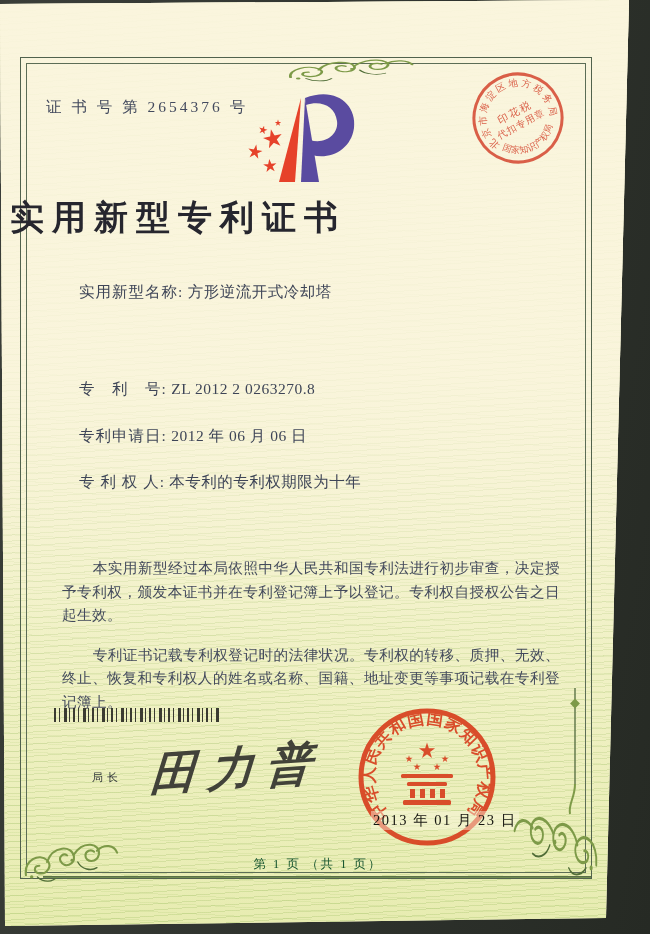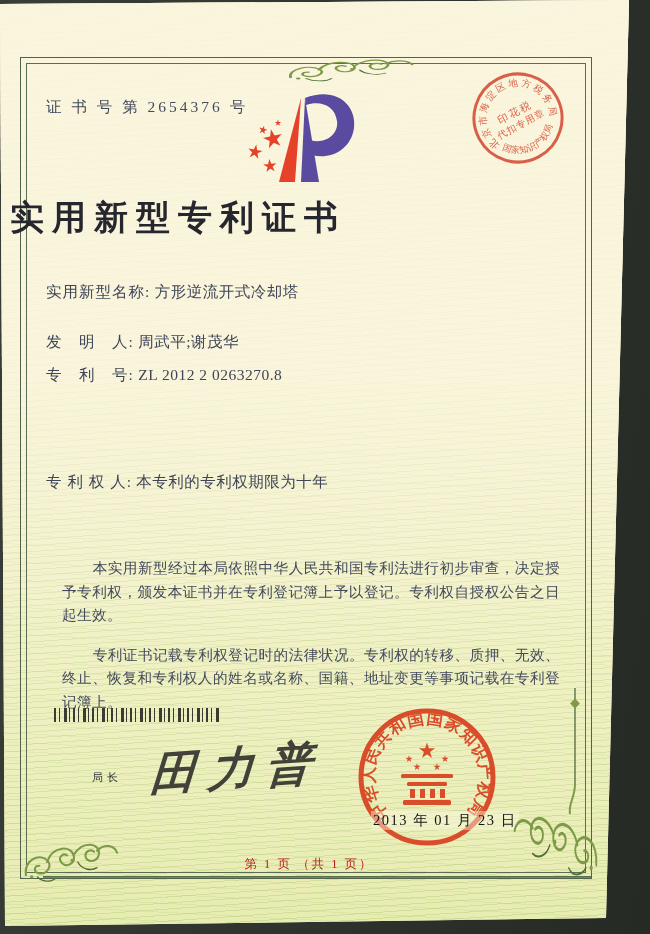--- a/index.html
+++ b/index.html
@@ -17,36 +17,36 @@
     background:linear-gradient(180deg,rgba(250,245,221,0.95) 0%,rgba(250,245,221,0.85) 40%,rgba(250,245,221,0.25) 68%,rgba(250,245,221,0) 100%);}
   .frame{position:absolute;left:20px;top:57px;width:570px;height:820px;
          border:1.5px solid #51624d;}
   .frame-inner{position:absolute;inset:5px;border:1px solid #5c6d56;}
   .cert-number{position:absolute;left:46px;top:97px;font-size:15.5px;color:#434a5e;
                letter-spacing:3px;white-space:nowrap;}
   .cert-title{position:absolute;left:10px;width:616px;top:195px;text-align:left;
               font-size:34px;font-weight:700;letter-spacing:8px;color:#26262e;}
   .field-row{position:absolute;left:46px;font-size:15.5px;color:#3e4557;
              letter-spacing:0.5px;white-space:nowrap;}
-  .field-row .lbl{letter-spacing:1px;}
+  .field-row .lbl{letter-spacing:1px;margin-left:33px;}
   .body-text{position:absolute;left:46px;top:541px;width:530px;font-size:14.6px;
              line-height:23.5px;color:#434a5c;text-align:justify;}
   .body-text p{margin:16px;text-indent:2.1em;letter-spacing:0.4px;}
   .barcode{position:absolute;left:54px;top:708px;width:166px;height:14px;opacity:.88;
     background:repeating-linear-gradient(90deg,#23231f 0 2px,transparent 2px 5px,
       #23231f 5px 6px,transparent 6px 10px,#23231f 10px 13px,transparent 13px 15px,
       #23231f 15px 16px,transparent 16px 19px);}
   .sig-role{position:absolute;left:92px;top:770px;font-size:11px;color:#2e3338;letter-spacing:4px;}
   .sig-name{position:absolute;left:150px;top:738px;font-size:46px;color:#2b2b28;
             font-style:italic;font-weight:700;letter-spacing:12px;white-space:nowrap;
             transform:rotate(-4deg) skewX(-8deg);opacity:.88;}
   .seal-date{position:absolute;left:371px;top:811px;font-size:14.5px;color:#15150f;
              letter-spacing:1.5px;background:rgba(250,246,225,0.45);padding:0 2px;white-space:nowrap;}
-  .footer-page{position:absolute;left:1px;width:616px;top:856px;text-align:center;
-               font-size:12.5px;color:#b91c1c;letter-spacing:2px;}
+  .footer-page{position:absolute;left:10px;width:616px;top:856px;text-align:center;
+               font-size:12.5px;color:#14532d;letter-spacing:2px;}
   .bottom-rule{position:absolute;left:43px;top:876px;width:548px;height:2px;
                background:linear-gradient(180deg,#4e6343,#7d9a55);}
   .right-tail{position:absolute;left:566px;top:688px;}
   svg{display:block;}
 </style>
 </head>
 <body>
 
 <div class="canvas">
   <div class="paper">
@@ -109,27 +109,27 @@
         <text x="50" y="60" font-size="9.5" text-anchor="middle" letter-spacing="1">代扣专用章</text>
       </g>
     </svg>
 
     <div class="cert-title">实用新型专利证书</div>
 
     <div class="field-row" style="top:282px">
       <span class="lbl">实用新型名称:</span>
       <span>方形逆流开式冷却塔</span>
     </div>
-    <div class="field-row" style="top:332px">
-      <span class="lbl">发　明　人:</span>
-      <span>周武平;谢茂华</span>
-    </div>
-    <div class="field-row" style="top:365px">
+    <div class="field-row" style="top:379px">
       <span class="lbl">专　利　号:</span>
       <span>ZL 2012 2 0263270.8</span>
+    </div>
+    <div class="field-row" style="top:426px">
+      <span class="lbl">专利申请日:</span>
+      <span>2012 年 06 月 06 日</span>
     </div>
     <div class="field-row" style="top:472px">
       <span class="lbl">专 利 权 人:</span>
       <span>本专利的专利权期限为十年</span>
     </div>
 
     <div class="body-text">
       <p>本实用新型经过本局依照中华人民共和国专利法进行初步审查，决定授予专利权，颁发本证书并在专利登记簿上予以登记。专利权自授权公告之日起生效。</p>
       <p>专利证书记载专利权登记时的法律状况。专利权的转移、质押、无效、终止、恢复和专利权人的姓名或名称、国籍、地址变更等事项记载在专利登记簿上。</p>
     </div>

